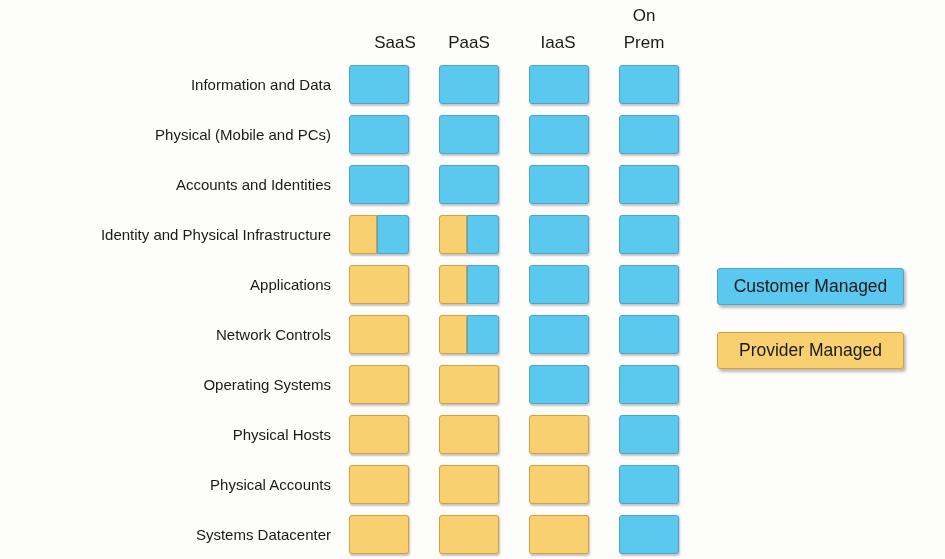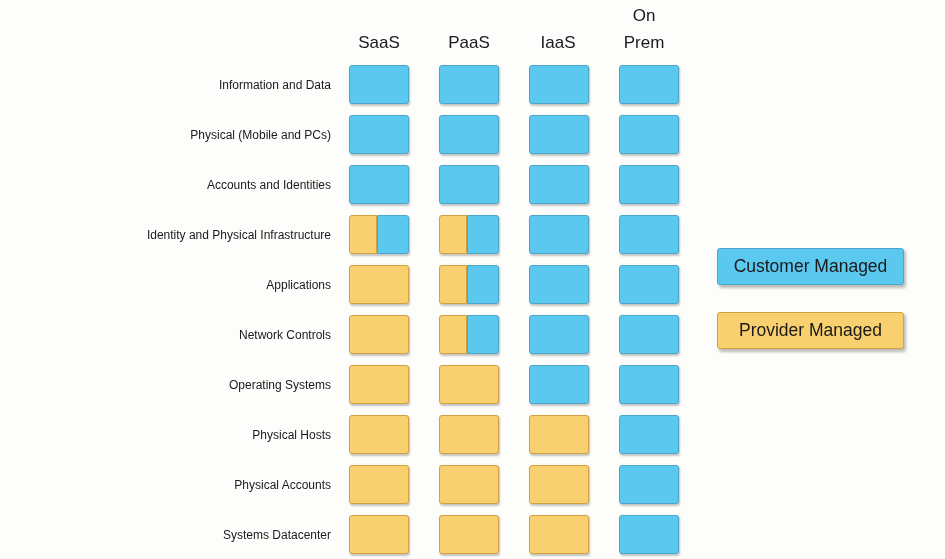--- a/index.html
+++ b/index.html
@@ -22,40 +22,40 @@
     display: flex;
     align-items: flex-end;
     justify-content: center;
     text-align: center;
     font-weight: 400;
     font-size: 17px;
     line-height: 1.55;
     padding-bottom: 2px;
     box-sizing: border-box;
   }
-  .col-h.c0 { left: 344px; width: 70px; }
+  .col-h.c0 { left: 360px; width: 70px; }
   .col-h.c1 { left: 434px; width: 70px; }
   .col-h.c2 { left: 523px; width: 70px; }
   .col-h.c3 { left: 613px; width: 62px; }
 
   
   .grid {
     position: absolute;
     left: 0;
     top: 65px;
     display: flex;
     flex-direction: column;
     gap: 11px;
   }
   .row { display: flex; align-items: center; height: 39px; }
   .row-label {
     width: 331px;
     padding-right: 18px;
     text-align: right;
-    font-size: 12px;
+    font-size: 15px;
     white-space: nowrap;
     flex: 0 0 auto;
   }
   .cells { display: flex; gap: 30px; }
   .cell {
     width: 60px;
     height: 39px;
     box-sizing: border-box;
     border-radius: 3px;
     border: 1px solid transparent;
@@ -84,21 +84,21 @@
     height: 37px;
     box-sizing: border-box;
     display: flex;
     align-items: center;
     justify-content: center;
     font-size: 17.5px;
     border-radius: 3px;
     border: 1px solid transparent;
     box-shadow: 2px 2.5px 3px rgba(90,90,90,0.4);
   }
-  .legend-box.customer { background: var(--customer); border-color: var(--customer-border); }
+  .legend-box.customer { background: var(--customer); border-color: var(--customer-border); margin-top: 20px; }
   .legend-box.provider { background: var(--provider); border-color: var(--provider-border); margin-top: 27px; text-align: center; }
 </style>
 </head>
 <body>
 
 <div class="canvas">
 
   <div class="col-headers">
     <div class="col-h c0">SaaS</div>
     <div class="col-h c1">PaaS</div>

